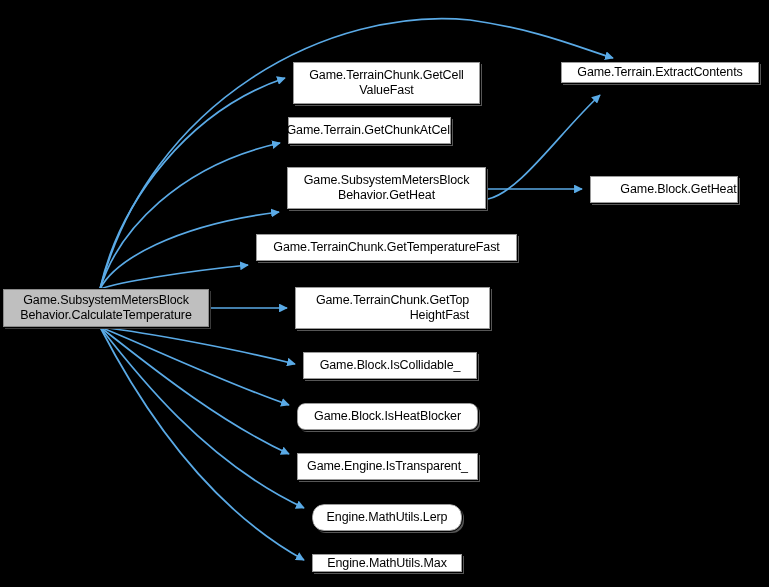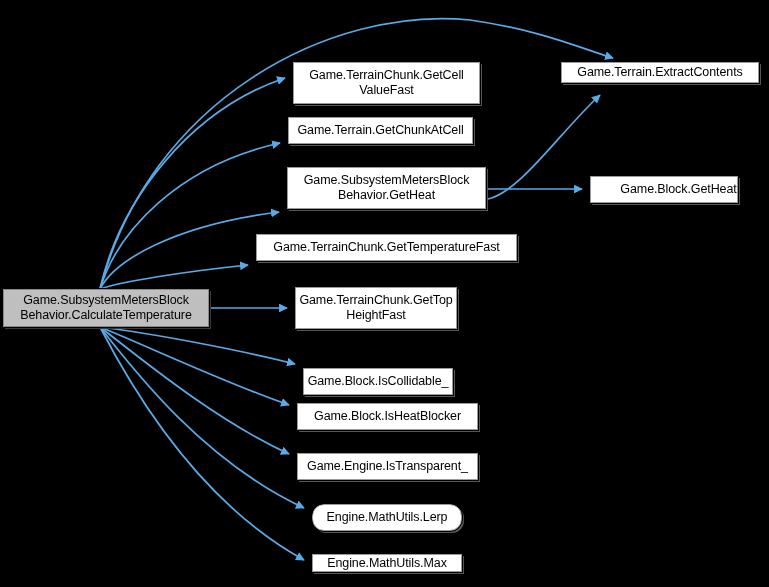--- a/index.html
+++ b/index.html
@@ -80,28 +80,28 @@
         <path d="M 488,199 C 520,192 560,132 600,95" fill="none" stroke="#5aaae6" stroke-width="1.7" marker-end="url(#arrow)"></path>
         <path d="M 488,189 L 582,189" fill="none" stroke="#5aaae6" stroke-width="1.7" marker-end="url(#arrow)"></path>
       </g>
   </svg>
 
   <div id="nodes-group">
       <div class="node root" style="left: 3px; top: 289px; width: 206px; height: 38px;">Game.SubsystemMetersBlock
 Behavior.CalculateTemperature</div>
       <div class="node" style="left: 293px; top: 48px; width: 187px; height: 42px; margin-top: 14px;">Game.TerrainChunk.GetCell
 ValueFast</div>
-      <div class="node" style="left: 288px; top: 117px; width: 185px; height: 27px;">Game.Terrain.GetChunkAtCell</div>
+      <div class="node" style="left: 288px; top: 117px; width: 163px; height: 27px;">Game.Terrain.GetChunkAtCell</div>
       <div class="node" style="left: 287px; top: 167px; width: 199px; height: 42px;">Game.SubsystemMetersBlock
 Behavior.GetHeat</div>
       <div class="node" style="left: 256px; top: 234px; width: 261px; height: 27px;">Game.TerrainChunk.GetTemperatureFast</div>
-      <div class="node" style="left: 295px; top: 287px; width: 162px; height: 42px;">Game.TerrainChunk.GetTop
+      <div class="node" style="left: 295px; top: 287px; width: 195px; height: 42px; text-align: right;">Game.TerrainChunk.GetTop
 HeightFast</div>
-      <div class="node" style="left: 303px; top: 368px; width: 150px; height: 27px;">Game.Block.IsCollidable_</div>
-      <div class="node" style="left: 297px; top: 403px; width: 181px; height: 27px;">Game.Block.IsHeatBlocker</div>
+      <div class="node" style="left: 303px; top: 352px; width: 174px; height: 27px;">Game.Block.IsCollidable_</div>
+      <div class="node" style="left: 297px; top: 403px; width: 181px; height: 27px; border-radius: 8px;">Game.Block.IsHeatBlocker</div>
       <div class="node" style="left: 297px; top: 453px; width: 181px; height: 27px;">Game.Engine.IsTransparent_</div>
       <div class="node" style="left: 312px; top: 504px; width: 150px; height: 27px; border-radius: 12px;">Engine.MathUtils.Lerp</div>
       <div class="node" style="left: 312px; top: 554px; width: 150px; height: 18px;">Engine.MathUtils.Max</div>
       <div class="node" style="left: 561px; top: 62px; width: 198px; height: 21px;">Game.Terrain.ExtractContents</div>
       <div class="node" style="left: 590px; top: 176px; width: 148px; height: 27px; padding-left: 32px;">Game.Block.GetHeat</div>
     </div>
 
 </div>
 
 </body></html>

